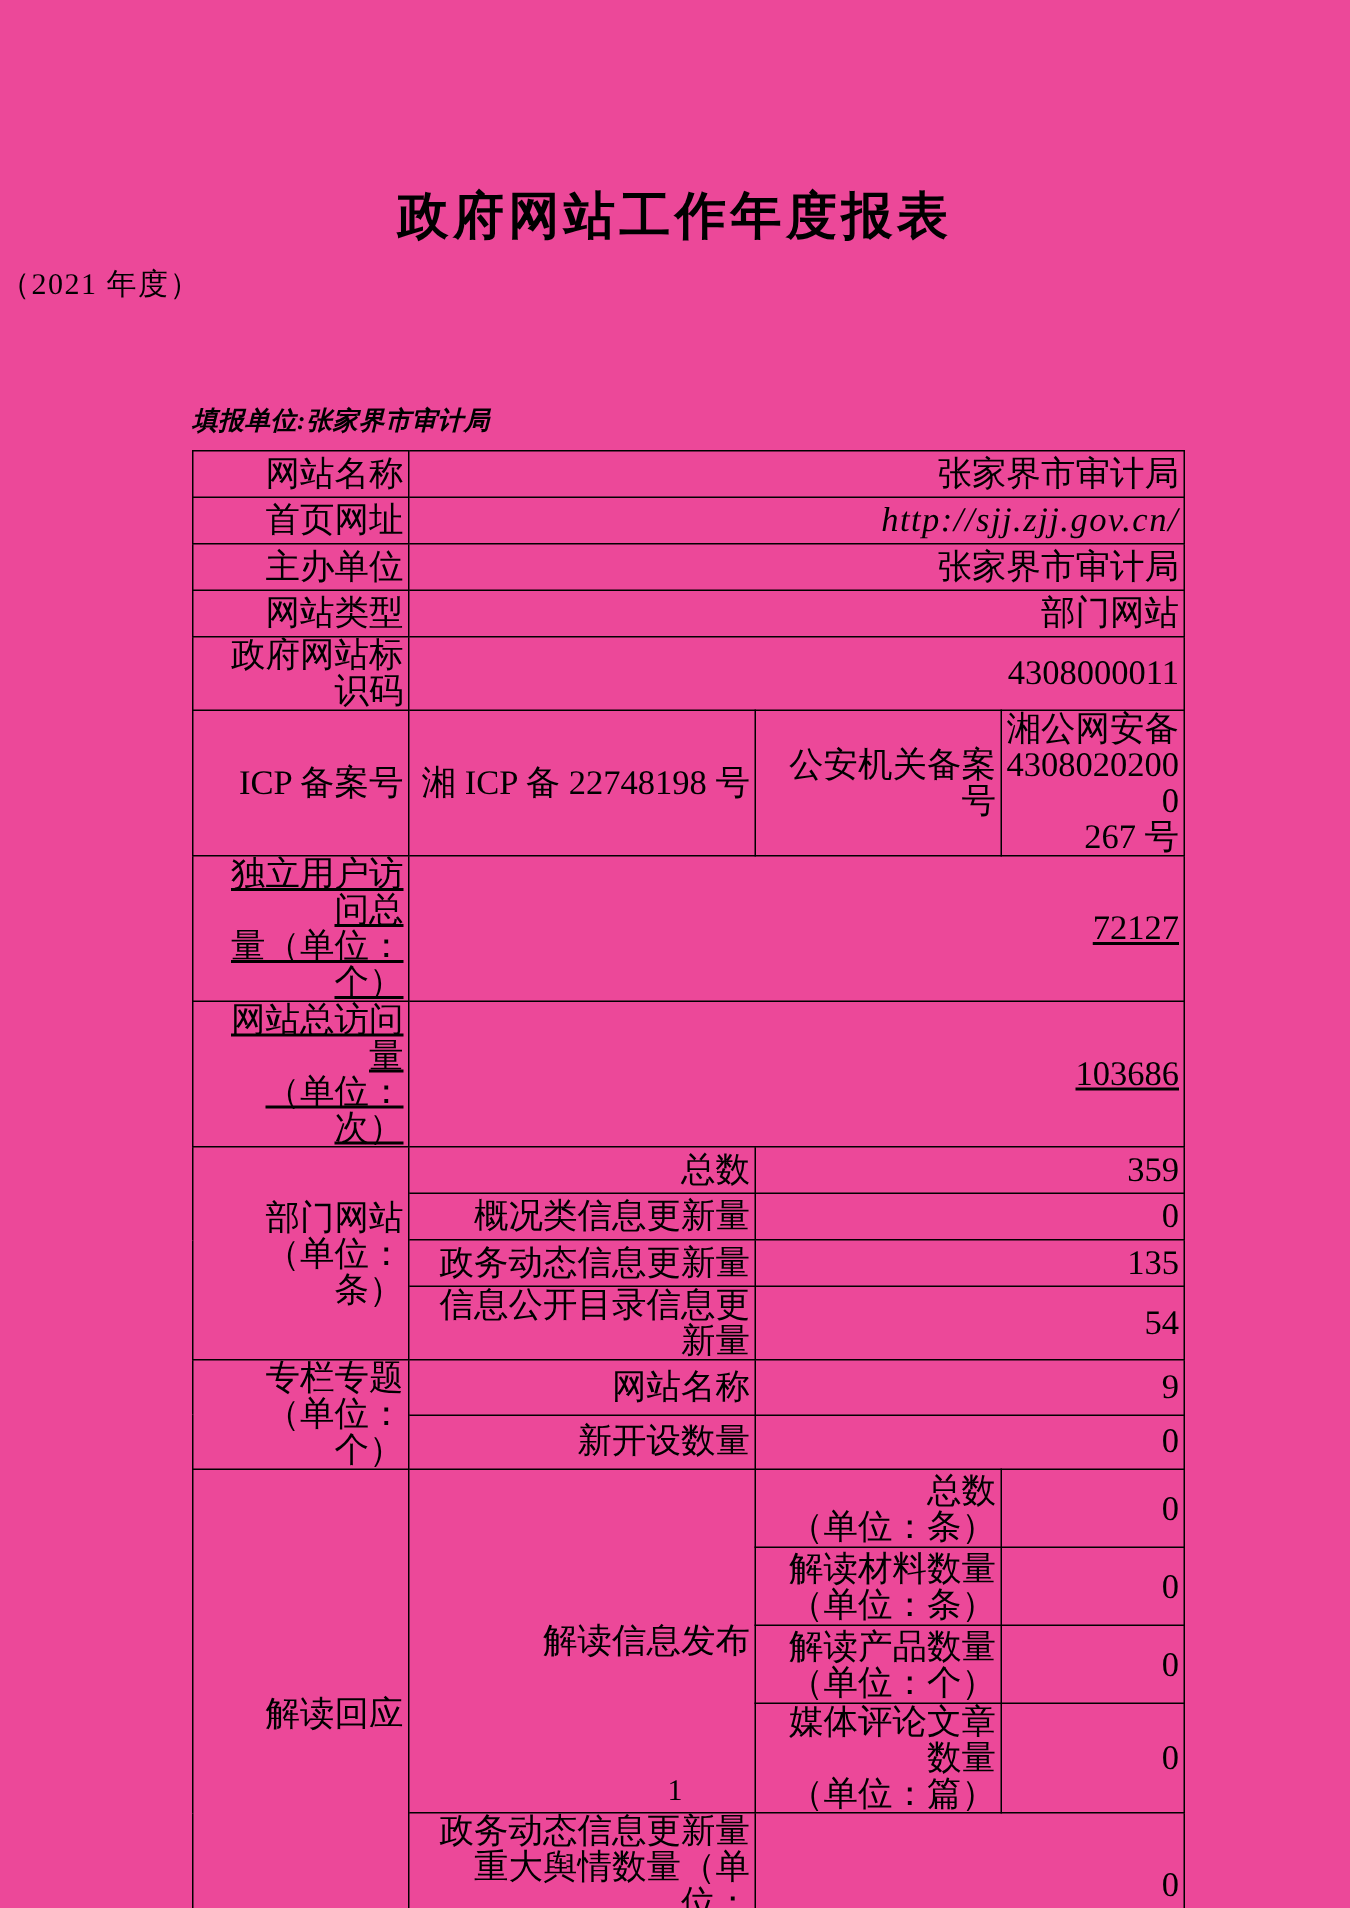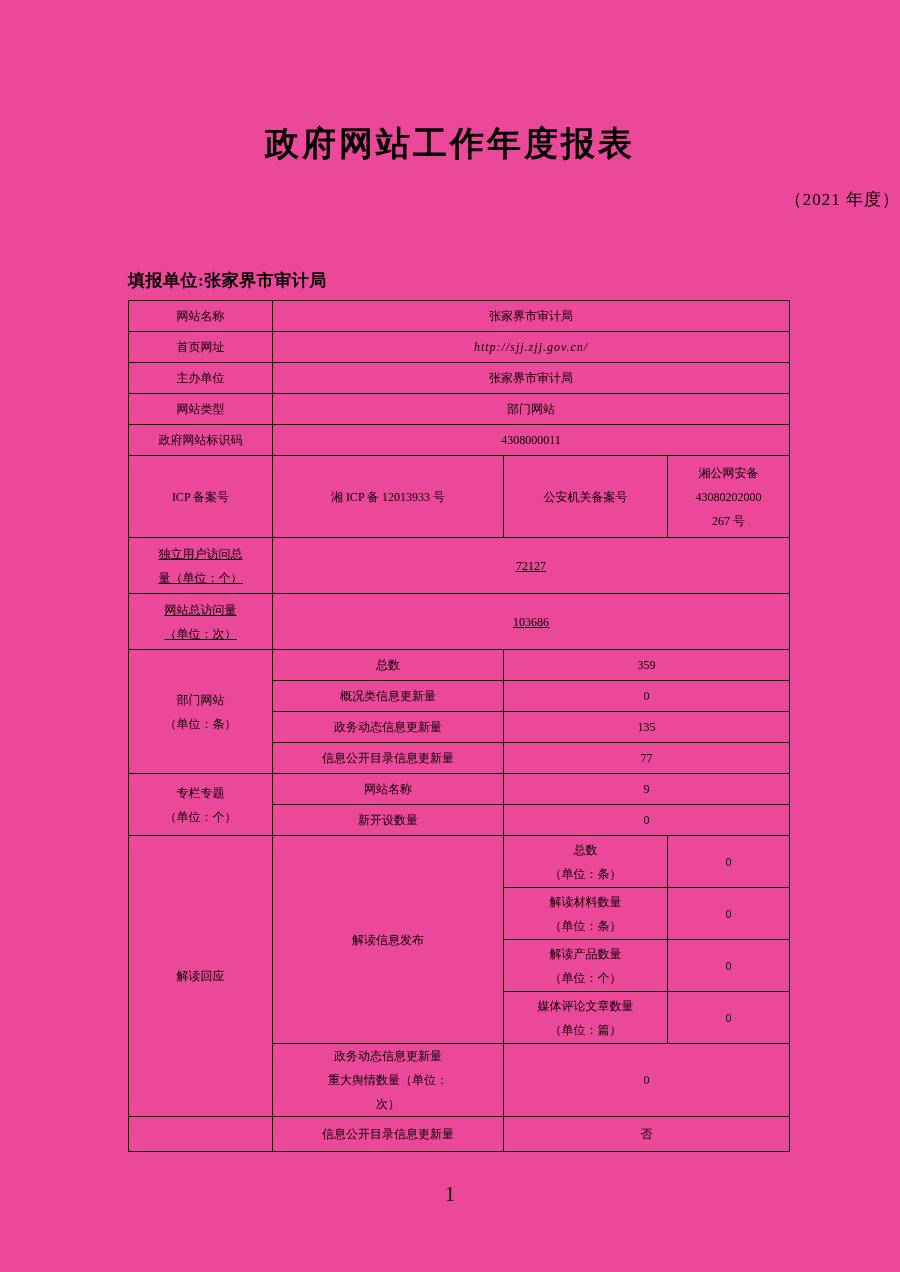--- a/index.html
+++ b/index.html
@@ -7,35 +7,35 @@
     position:relative; width:900px; height:1272px; margin:0 auto;
     background:#ec4899; color:#000;
     font-family:"Liberation Serif","DejaVu Serif",serif;
   }
   .title {
     position:absolute; top:121px; left:0; width:100%;
     text-align:center; font-family:"Liberation Sans","DejaVu Sans",sans-serif;
     font-weight:bold; font-size:34px; letter-spacing:3px;
   }
   .subtitle {
-    position:absolute; top:188px; left:0; width:100%;
-    text-align:right; font-size:17px; letter-spacing:1px;
+    position:absolute; top:176px; left:0; width:100%;
+    text-align:left; font-size:20px; letter-spacing:1px;
   }
   .reporting-unit {
     position:absolute; top:269px; left:128px;
-    font-weight:bold; font-size:17px; letter-spacing:0.5px;
+    font-weight:bold; font-size:17px; letter-spacing:0.5px;font-style:italic;
   }
   table.report {
     position:absolute; top:300px; left:128px;
     width:661px; border-collapse:collapse; table-layout:fixed;
   }
   table.report td {
     border:1px solid #000;
-    text-align:center; vertical-align:middle;
-    font-size:12px; line-height:24px;
+    text-align:right; vertical-align:middle;
+    font-size:23px; line-height:24px;
     padding:0 3px;
     white-space:pre-line;
     overflow:hidden;
   }
   tr.h31 { height:31px; }
   tr.h82 { height:82px; }
   tr.h56 { height:56px;text-decoration:underline; }
   tr.h52 { height:52px; }
   tr.h72 { height:72px; }
   tr.h35 { height:35px; }
@@ -78,21 +78,21 @@
       <tr class="h31">
         <td>网站类型</td>
         <td colspan="3">部门网站</td>
       </tr>
       <tr class="h31">
         <td>政府网站标识码</td>
         <td colspan="3">4308000011</td>
       </tr>
       <tr class="h82">
         <td>ICP 备案号</td>
-        <td>湘 ICP 备 12013933 号</td>
+        <td>湘 ICP 备 22748198 号</td>
         <td>公安机关备案号</td>
         <td class="breakall">湘公网安备
 43080202000
 267 号</td>
       </tr>
       <tr class="h56">
         <td>独立用户访问总
 量（单位：个）</td>
         <td colspan="3">72127</td>
       </tr>
@@ -110,21 +110,21 @@
       <tr class="h31">
         <td>概况类信息更新量</td>
         <td colspan="2">0</td>
       </tr>
       <tr class="h31">
         <td>政务动态信息更新量</td>
         <td colspan="2">135</td>
       </tr>
       <tr class="h31">
         <td>信息公开目录信息更新量</td>
-        <td colspan="2">77</td>
+        <td colspan="2">54</td>
       </tr>
       <tr class="h31">
         <td rowspan="2">专栏专题
 （单位：个）</td>
         <td>网站名称</td>
         <td colspan="2">9</td>
       </tr>
       <tr class="h31">
         <td>新开设数量</td>
         <td colspan="2">0</td>

